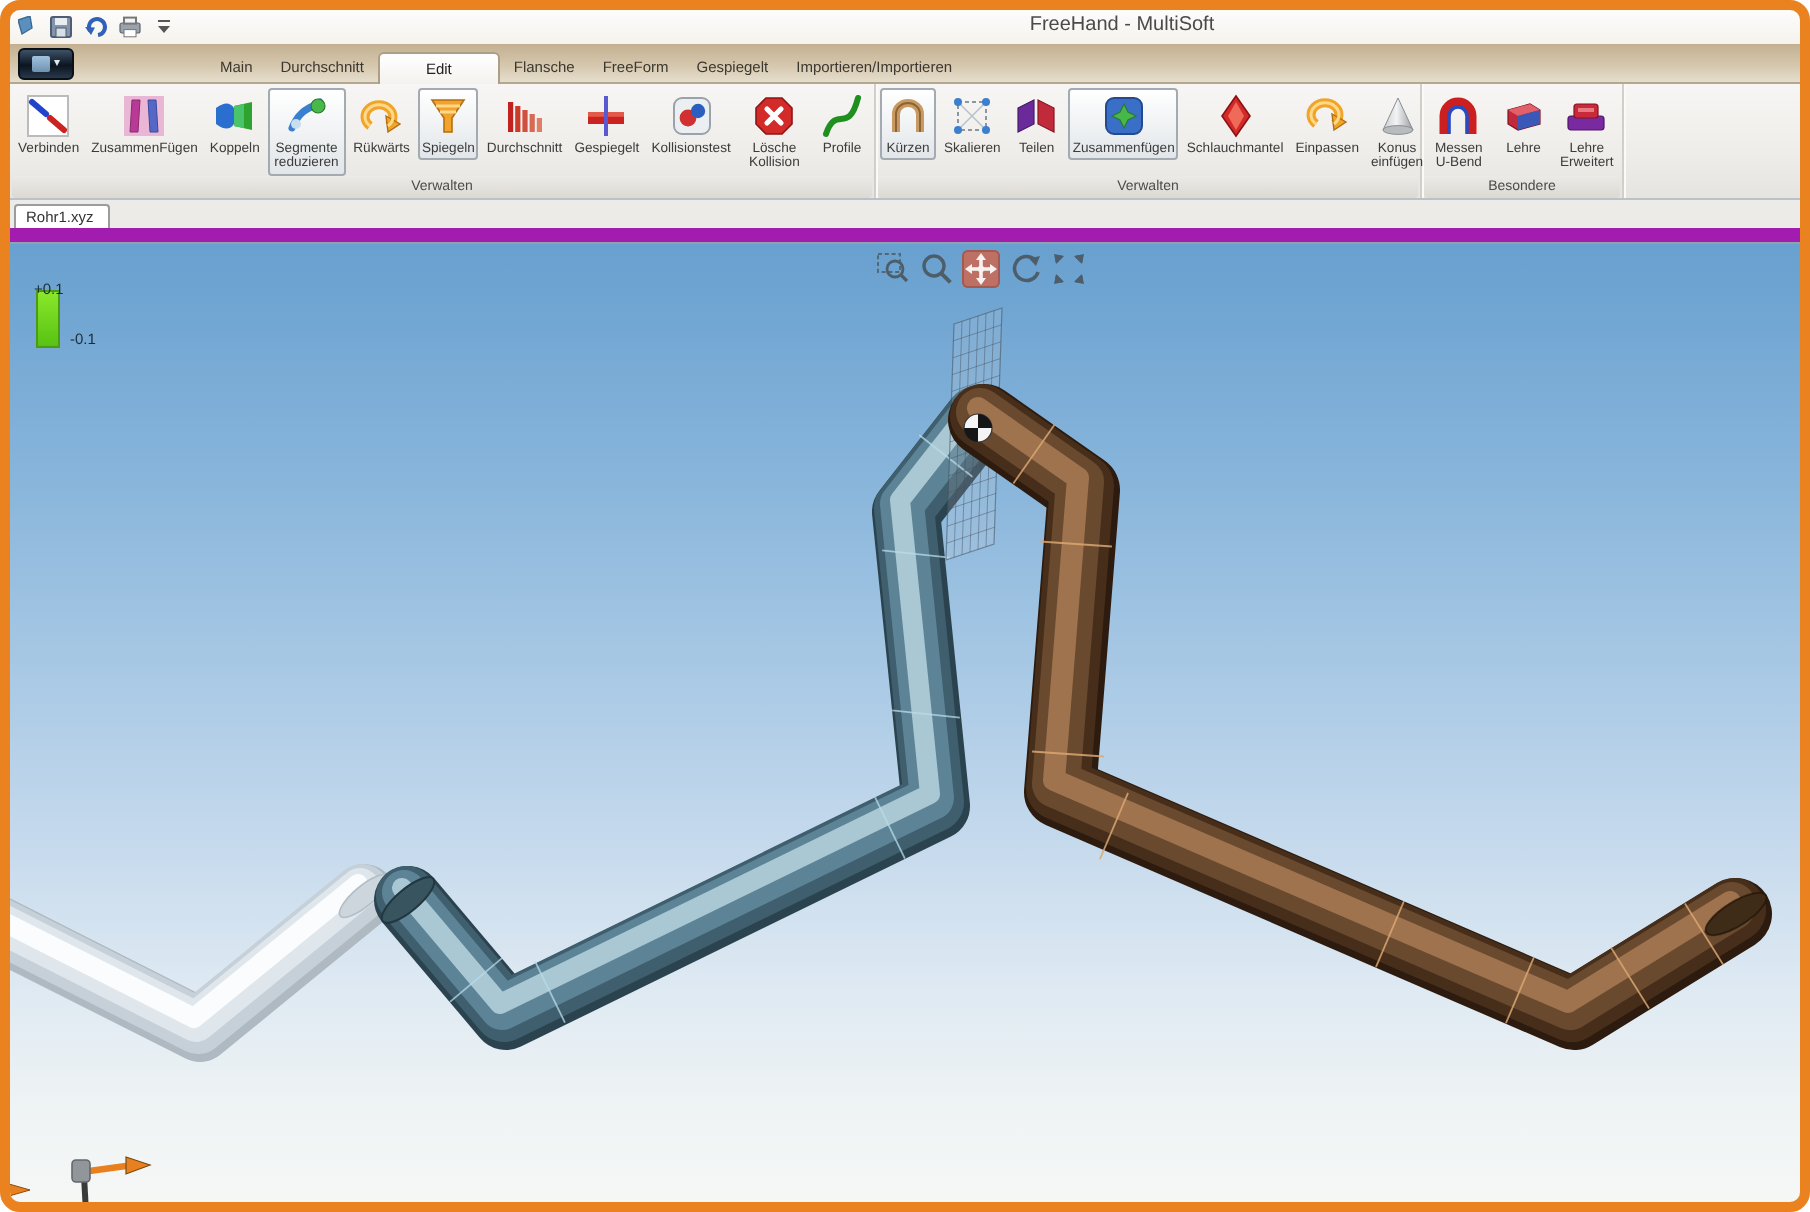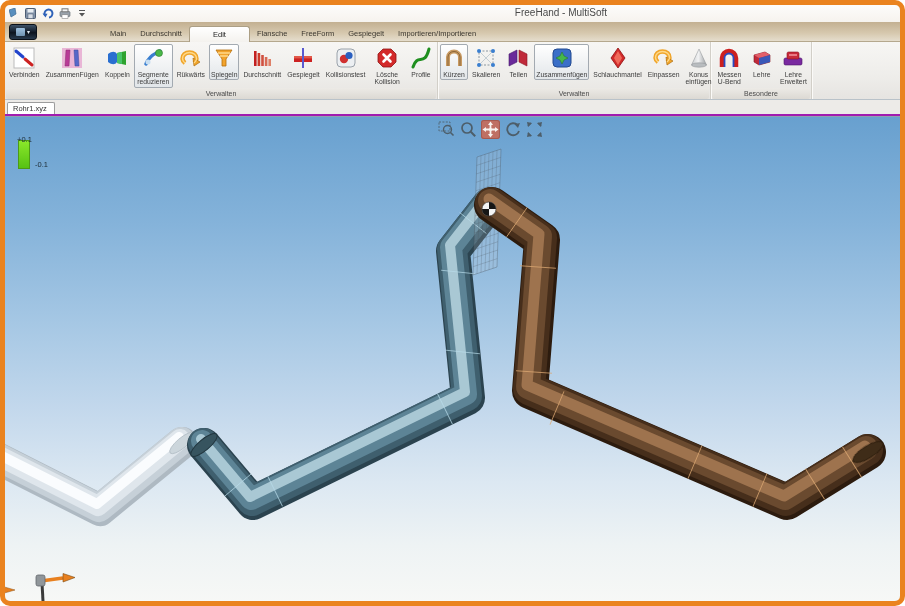--- a/index.html
+++ b/index.html
@@ -28,21 +28,21 @@
           border-bottom:1px solid #b9c2c9;}
   .rgroup{display:flex;flex-direction:column;border-right:1px solid #d2cfc8;box-shadow:1px 0 0 #fbfaf8;}
   .rbuttons{flex:1;display:flex;align-items:flex-start;padding:2px 2px 0 2px;gap:2px;}
   .rbtn{display:flex;flex-direction:column;align-items:center;padding:1px 1px;border:1px solid transparent;}
   .rbtn.framed{border:1px solid #a3aab1;border-radius:2px;background:linear-gradient(#ffffff,#e2e6e9);}
   .ricon{width:24px;height:24px;display:flex;align-items:center;justify-content:center;}
   .rlabel{font-size:6.8px;line-height:1.08;color:#3c3c3c;text-align:center;max-width:54px;margin-top:1px;}
   .glabel{height:11px;margin:0 1px 1px 1px;font-size:7px;color:#4b4b4b;text-align:center;line-height:11px;
           background:linear-gradient(#eceae6,#dcd9d3);border-radius:0 0 2px 2px;}
   
-  .doctabs{height:14px;background:#edebe8;display:flex;align-items:flex-end;border-bottom:2px solid #a21caf;}
+  .doctabs{height:14px;background:#edebe8;display:flex;align-items:flex-end;border-bottom:7px solid #a21caf;}
   .doctab{margin-left:2px;padding:1px 7px 1px 5px;font-size:7.5px;color:#333;background:#fff;
           border:1px solid #9c9c9c;border-bottom:none;border-radius:2px 2px 0 0;}
   
   .viewport{position:relative;height:487px;border-top:1px solid #8fa2b2;
      background:linear-gradient(180deg,#68a0cf 0%,#85b3da 22%,#a5c7e4 42%,#c3d8ec 60%,#dce8f2 75%,#eef3f4 88%,#f7f8f6 100%);}
   .scene{position:absolute;left:0;top:0;}
   .legend{position:absolute;left:8px;top:20px;}
   .legend .bar{position:absolute;left:5px;top:3px;width:10px;height:27px;background:linear-gradient(#8ae82a,#57c213);
                border:1px solid #4d9b15;}
   .legend .lmax{position:absolute;left:4px;top:-2px;font-size:7.5px;color:#1d2c35;}

